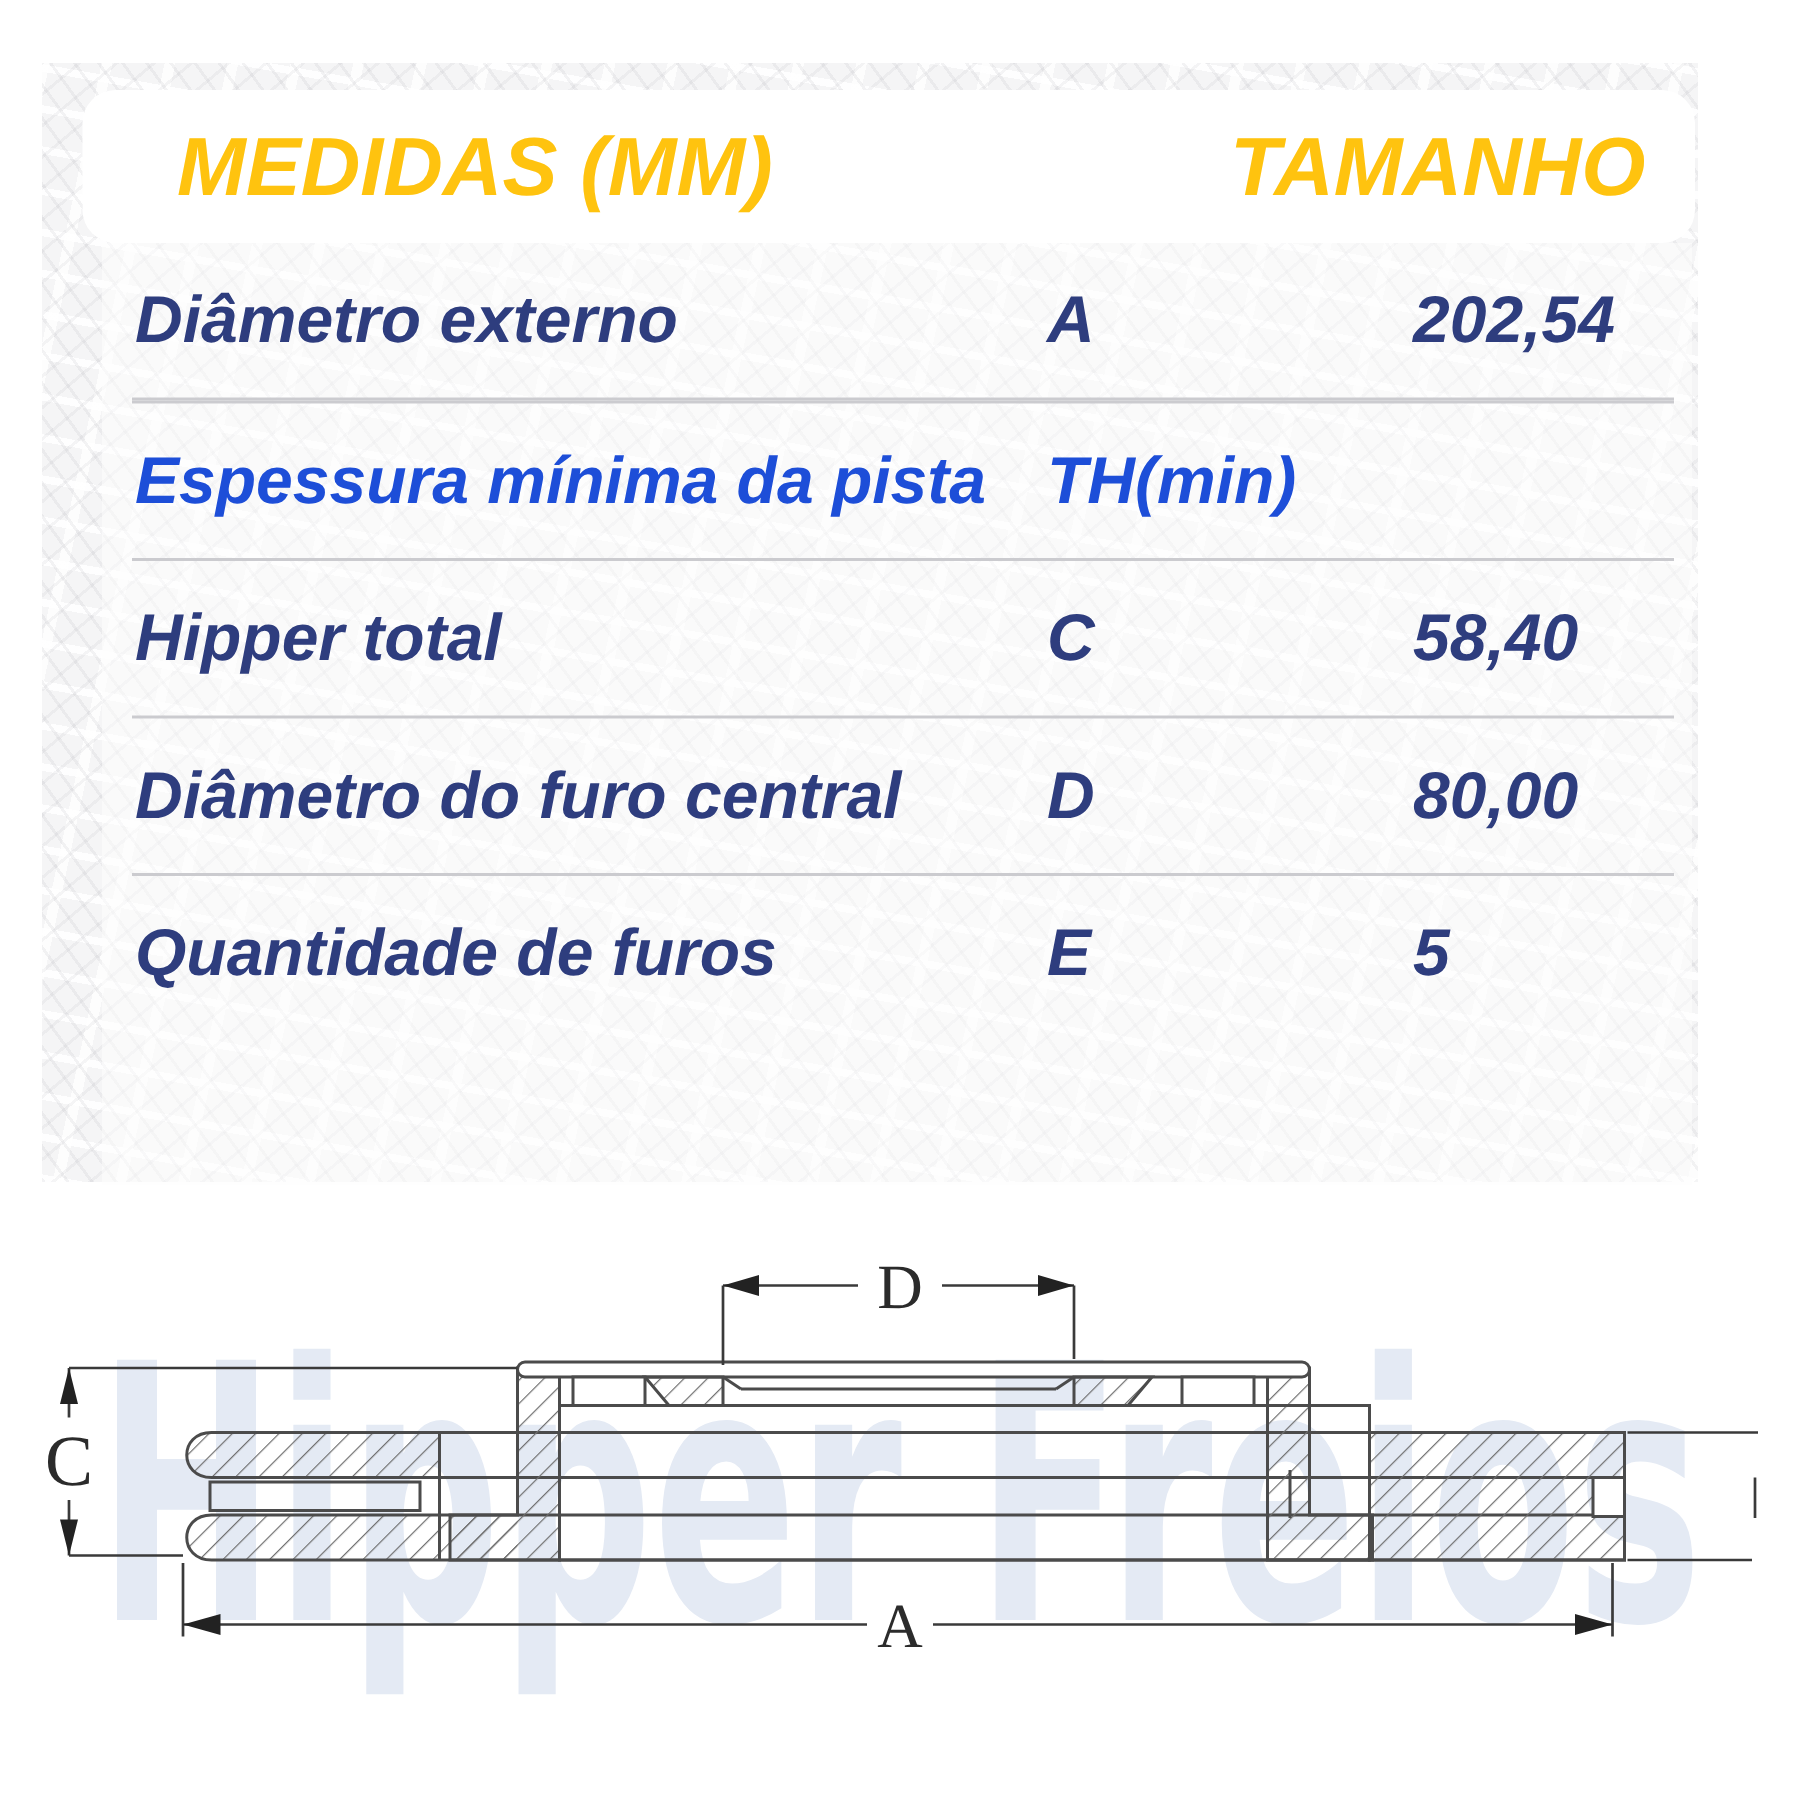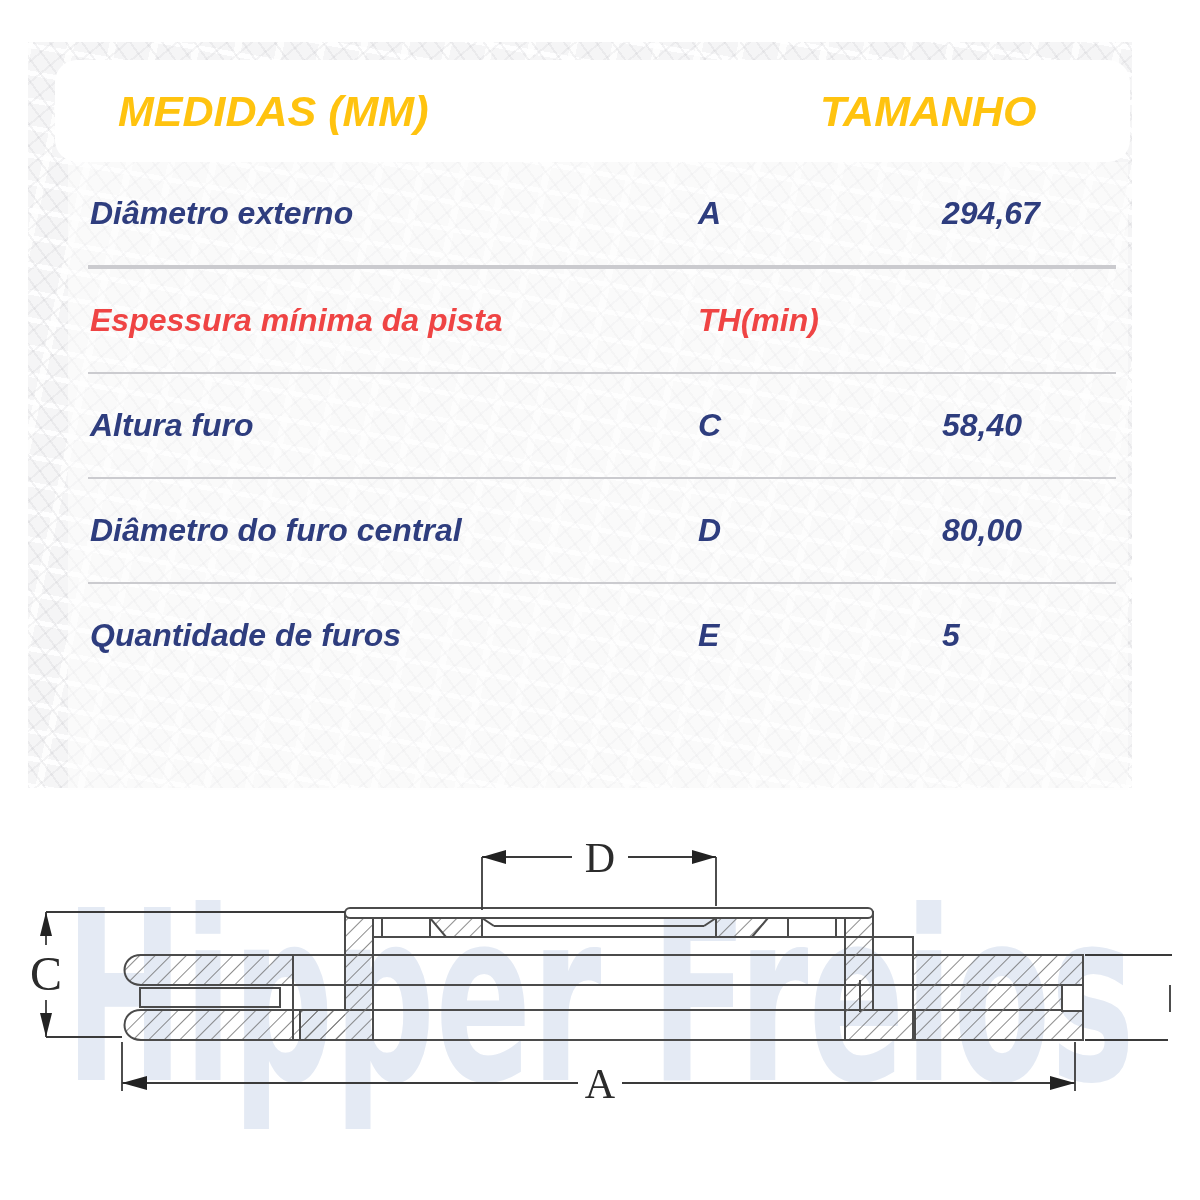--- a/index.html
+++ b/index.html
@@ -16,35 +16,35 @@
       repeating-linear-gradient(-40deg, rgba(140,140,150,0.085) 0 2px, transparent 2px 16px),
       repeating-linear-gradient(10deg, rgba(255,255,255,0.95) 0 5px, transparent 5px 27px),
       repeating-linear-gradient(-78deg, rgba(255,255,255,0.8) 0 7px, transparent 7px 41px);
   }
   .header-card{
     position:absolute;left:55px;top:60px;width:1075px;height:102px;
     background:#ffffff;border-radius:22px;
   }
   .header-card .h-label{
     position:absolute;top:50%;transform:translateY(-50%);
-    font-size:43px;font-weight:800;font-style:italic;letter-spacing:0;
+    font-size:55px;font-weight:800;font-style:italic;letter-spacing:0;
     white-space:nowrap;
   }
   .h-measures{left:63px;}
   .h-size{left:765px;text-align:right;}
   .table-panel{
     position:absolute;left:68px;top:162px;width:1060px;height:628px;
     background:rgba(253,253,254,0.55);
     display:flex;flex-direction:column;
   }
   .spec-row{
     height:103px;flex:0 0 103px;display:grid;
     grid-template-columns:608px 244px 1fr;
     align-items:center;box-sizing:border-box;padding-left:22px;
-    font-size:32px;font-weight:700;font-style:italic;white-space:nowrap;
+    font-size:44px;font-weight:700;font-style:italic;white-space:nowrap;
   }
   .row-sep{
     height:2px;flex:0 0 2px;background:#cbcbcf;
     margin-left:20px;margin-right:12px;
   }
   .drawing{position:absolute;left:0;top:830px;width:1200px;height:310px;}
   .disclaimer{
     position:absolute;right:2px;top:1138px;
     font-size:37px;font-weight:800;font-style:italic;letter-spacing:-0.5px;
     white-space:nowrap;
@@ -60,34 +60,34 @@
   <div class="header-card">
     <div class="h-label h-measures" style="color:#FFC30F">MEDIDAS (MM)</div>
     <div class="h-label h-size" style="color:#FFC30F">TAMANHO</div>
   </div>
 
   <div class="table-panel">
 
     <div class="spec-row" style="color:#2E3D7E">
       <span>Diâmetro externo</span>
       <span>A</span>
-      <span>294,67</span>
+      <span>202,54</span>
     </div>
     <div class="row-sep"></div>
 
     <div class="row-sep"></div>
 
-    <div class="spec-row" style="color:#ef4444">
+    <div class="spec-row" style="color:#1d4ed8">
       <span>Espessura mínima da pista</span>
       <span>TH(min)</span>
     </div>
     <div class="row-sep"></div>
 
     <div class="spec-row" style="color:#2E3D7E">
-      <span>Altura furo</span>
+      <span>Hipper total</span>
       <span>C</span>
       <span>58,40</span>
     </div>
     <div class="row-sep"></div>
 
     <div class="spec-row" style="color:#2E3D7E">
       <span>Diâmetro do furo central</span>
       <span>D</span>
       <span>80,00</span>
     </div>

